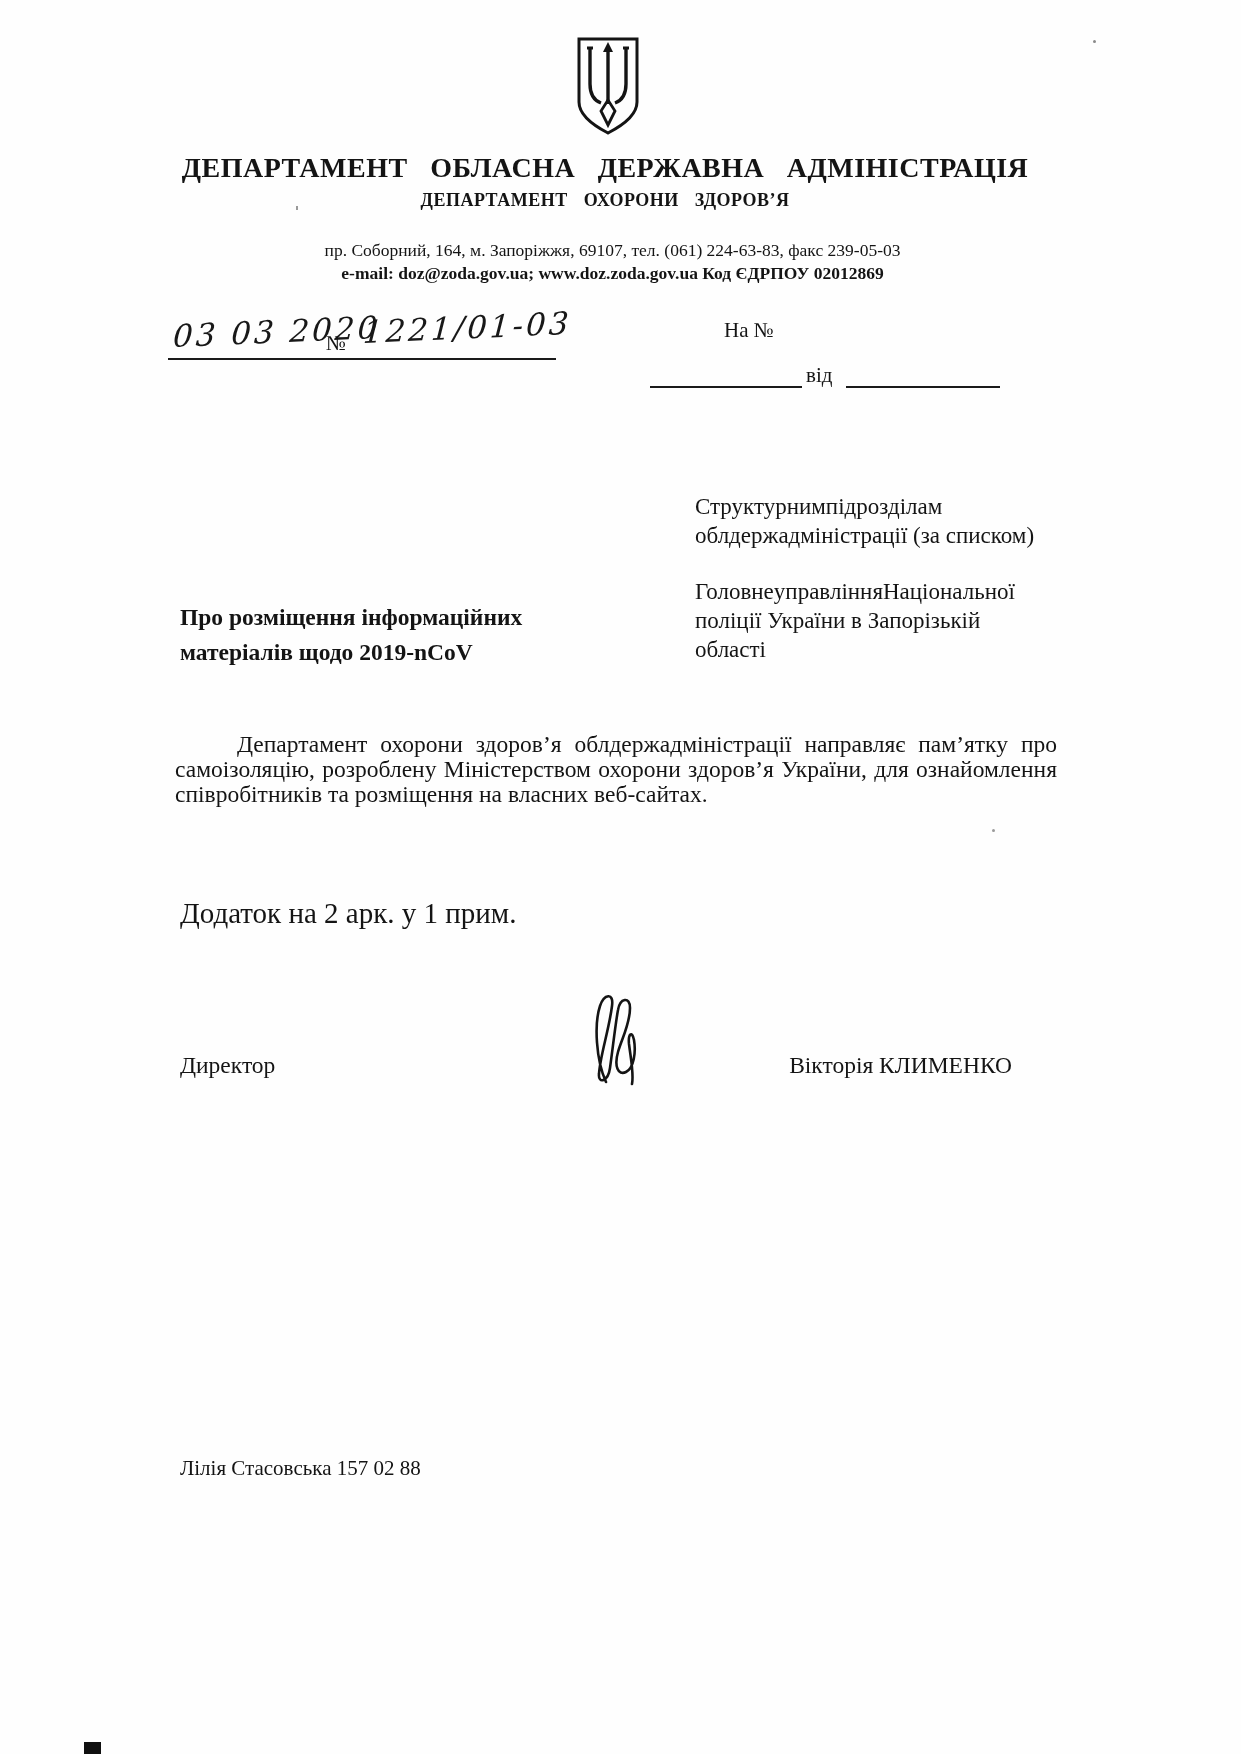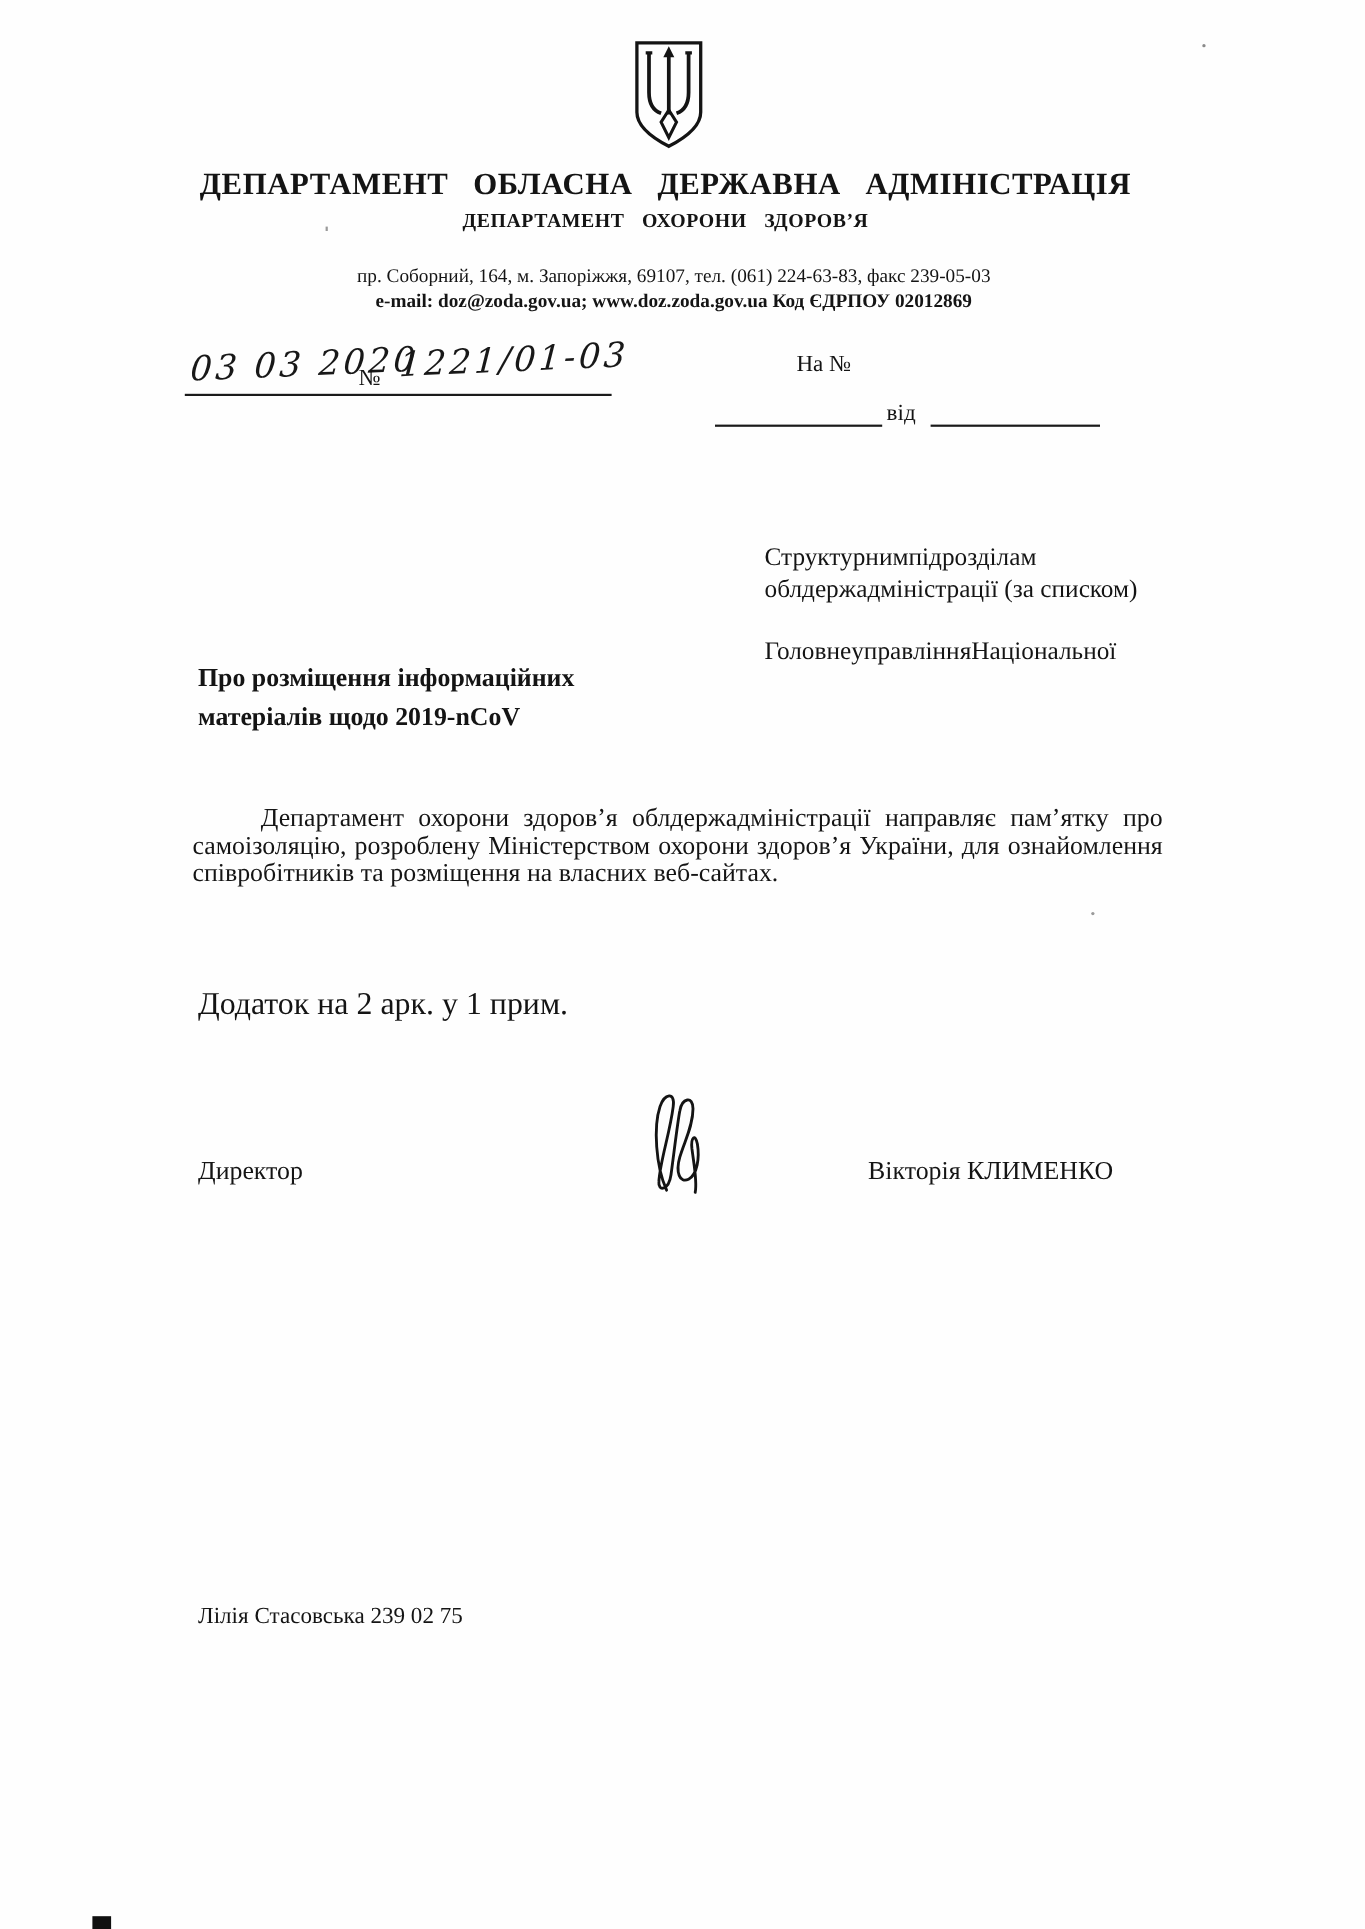--- a/index.html
+++ b/index.html
@@ -89,38 +89,39 @@
     <div class="jrow">
       <span>Структурним</span>
       <span>підрозділам</span>
     </div>
     <div>облдержадміністрації (за списком)</div>
     <div class="jrow rec-unit2">
       <span>Головне</span>
       <span>управління</span>
       <span>Національної</span>
     </div>
+    <div>поліції України в Запорізькій області</div>
   </div>
 
   <div class="abs subject">
     <div>Про розміщення інформаційних</div>
     <div>матеріалів щодо 2019-nCoV</div>
   </div>
 
   <div class="abs bodytext">Департамент охорони здоров’я облдержадміністрації направляє пам’ятку про самоізоляцію, розроблену Міністерством охорони здоров’я України, для ознайомлення співробітників та розміщення на власних веб-сайтах.</div>
   <div class="abs attachment">Додаток на 2 арк. у 1 прим.</div>
 
   <div class="abs position">Директор</div>
   <div class="abs sig-mark">
     <svg viewBox="0 0 62 96" xmlns="http://www.w3.org/2000/svg">
       <path d="M18,92 C8,70 6,34 12,16 C16,4 26,2 24,16 C21,40 12,66 11,84 C10,94 20,92 22,78 C25,56 28,30 30,20 C32,8 42,6 42,18 C42,34 34,48 30,62 C26,76 30,86 38,82 C46,78 48,62 46,50 C44,40 40,44 41,54 C43,70 46,84 44,94" fill="none" stroke="#141414" stroke-width="2.6" stroke-linecap="round"></path>
     </svg>
   </div>
   <div class="abs sig-name">Вікторія КЛИМЕНКО</div>
 
-  <div class="abs executor">Лілія Стасовська 239 02 75</div>
+  <div class="abs executor">Лілія Стасовська 157 02 88</div>
 
   <div class="abs corner-mark"></div>
   <div class="abs speck1"></div>
   <div class="abs speck2"></div>
   <div class="abs speck3"></div>
 
 </div>
 
 </body></html>

